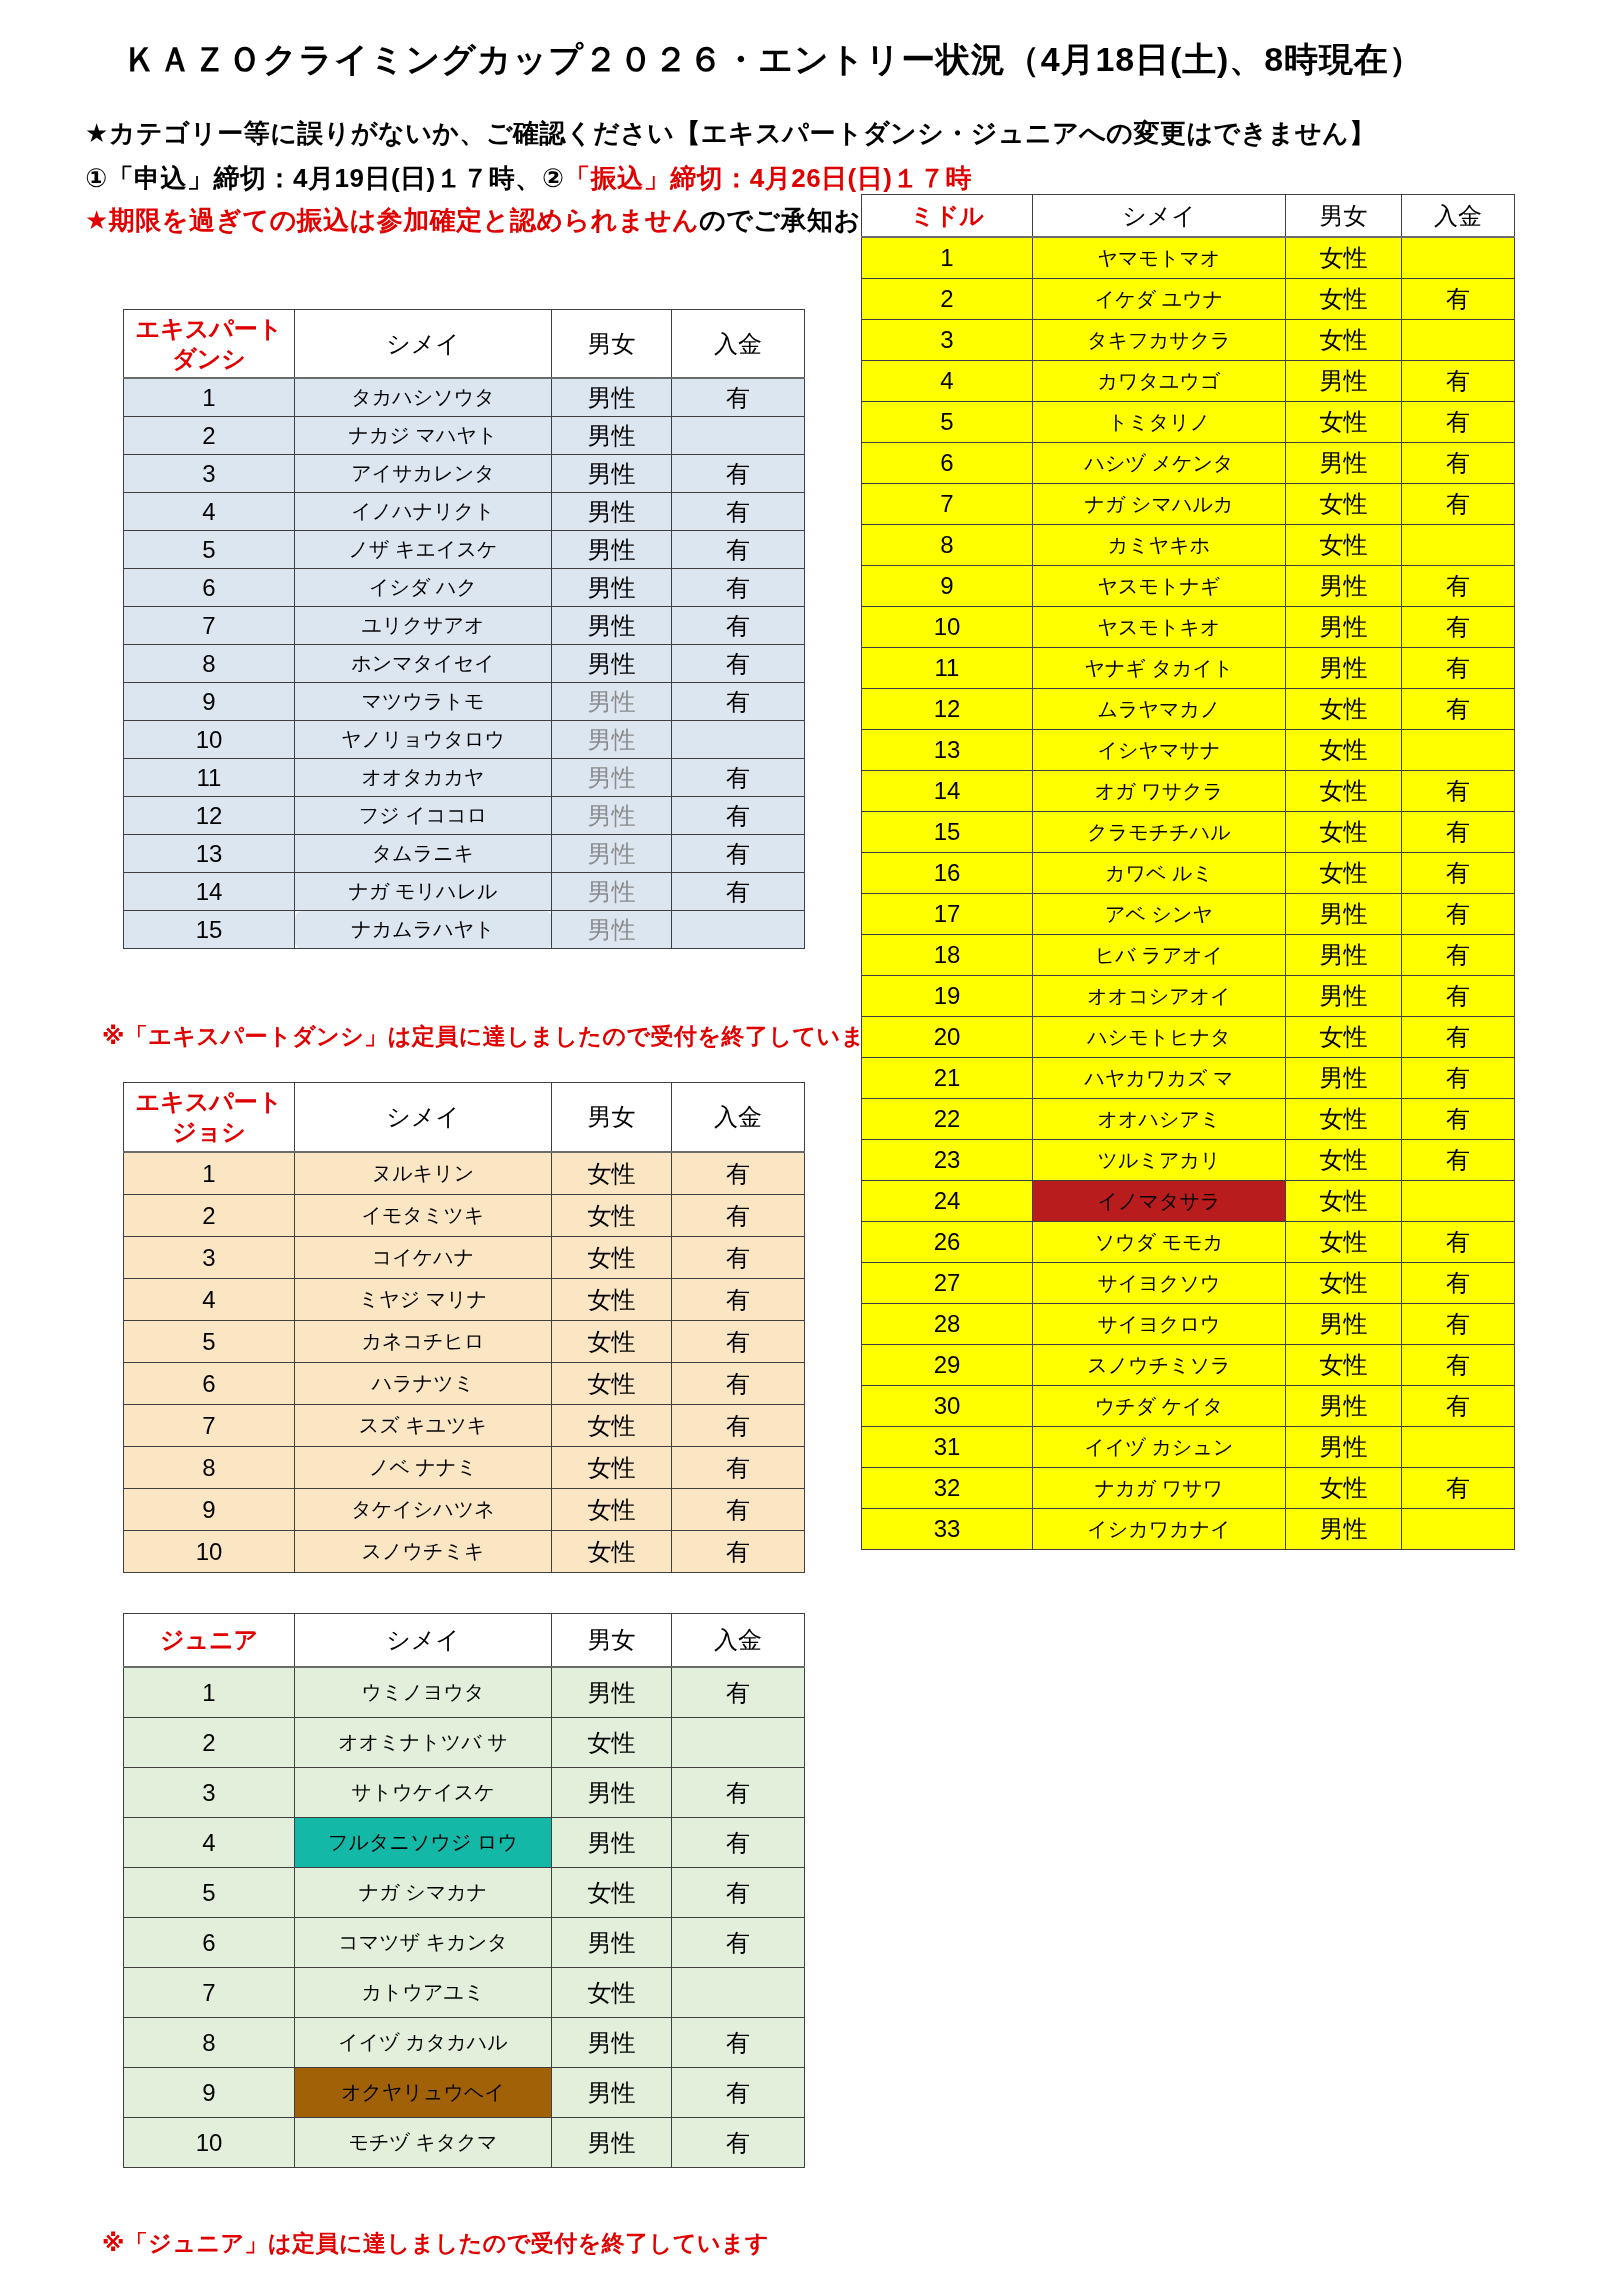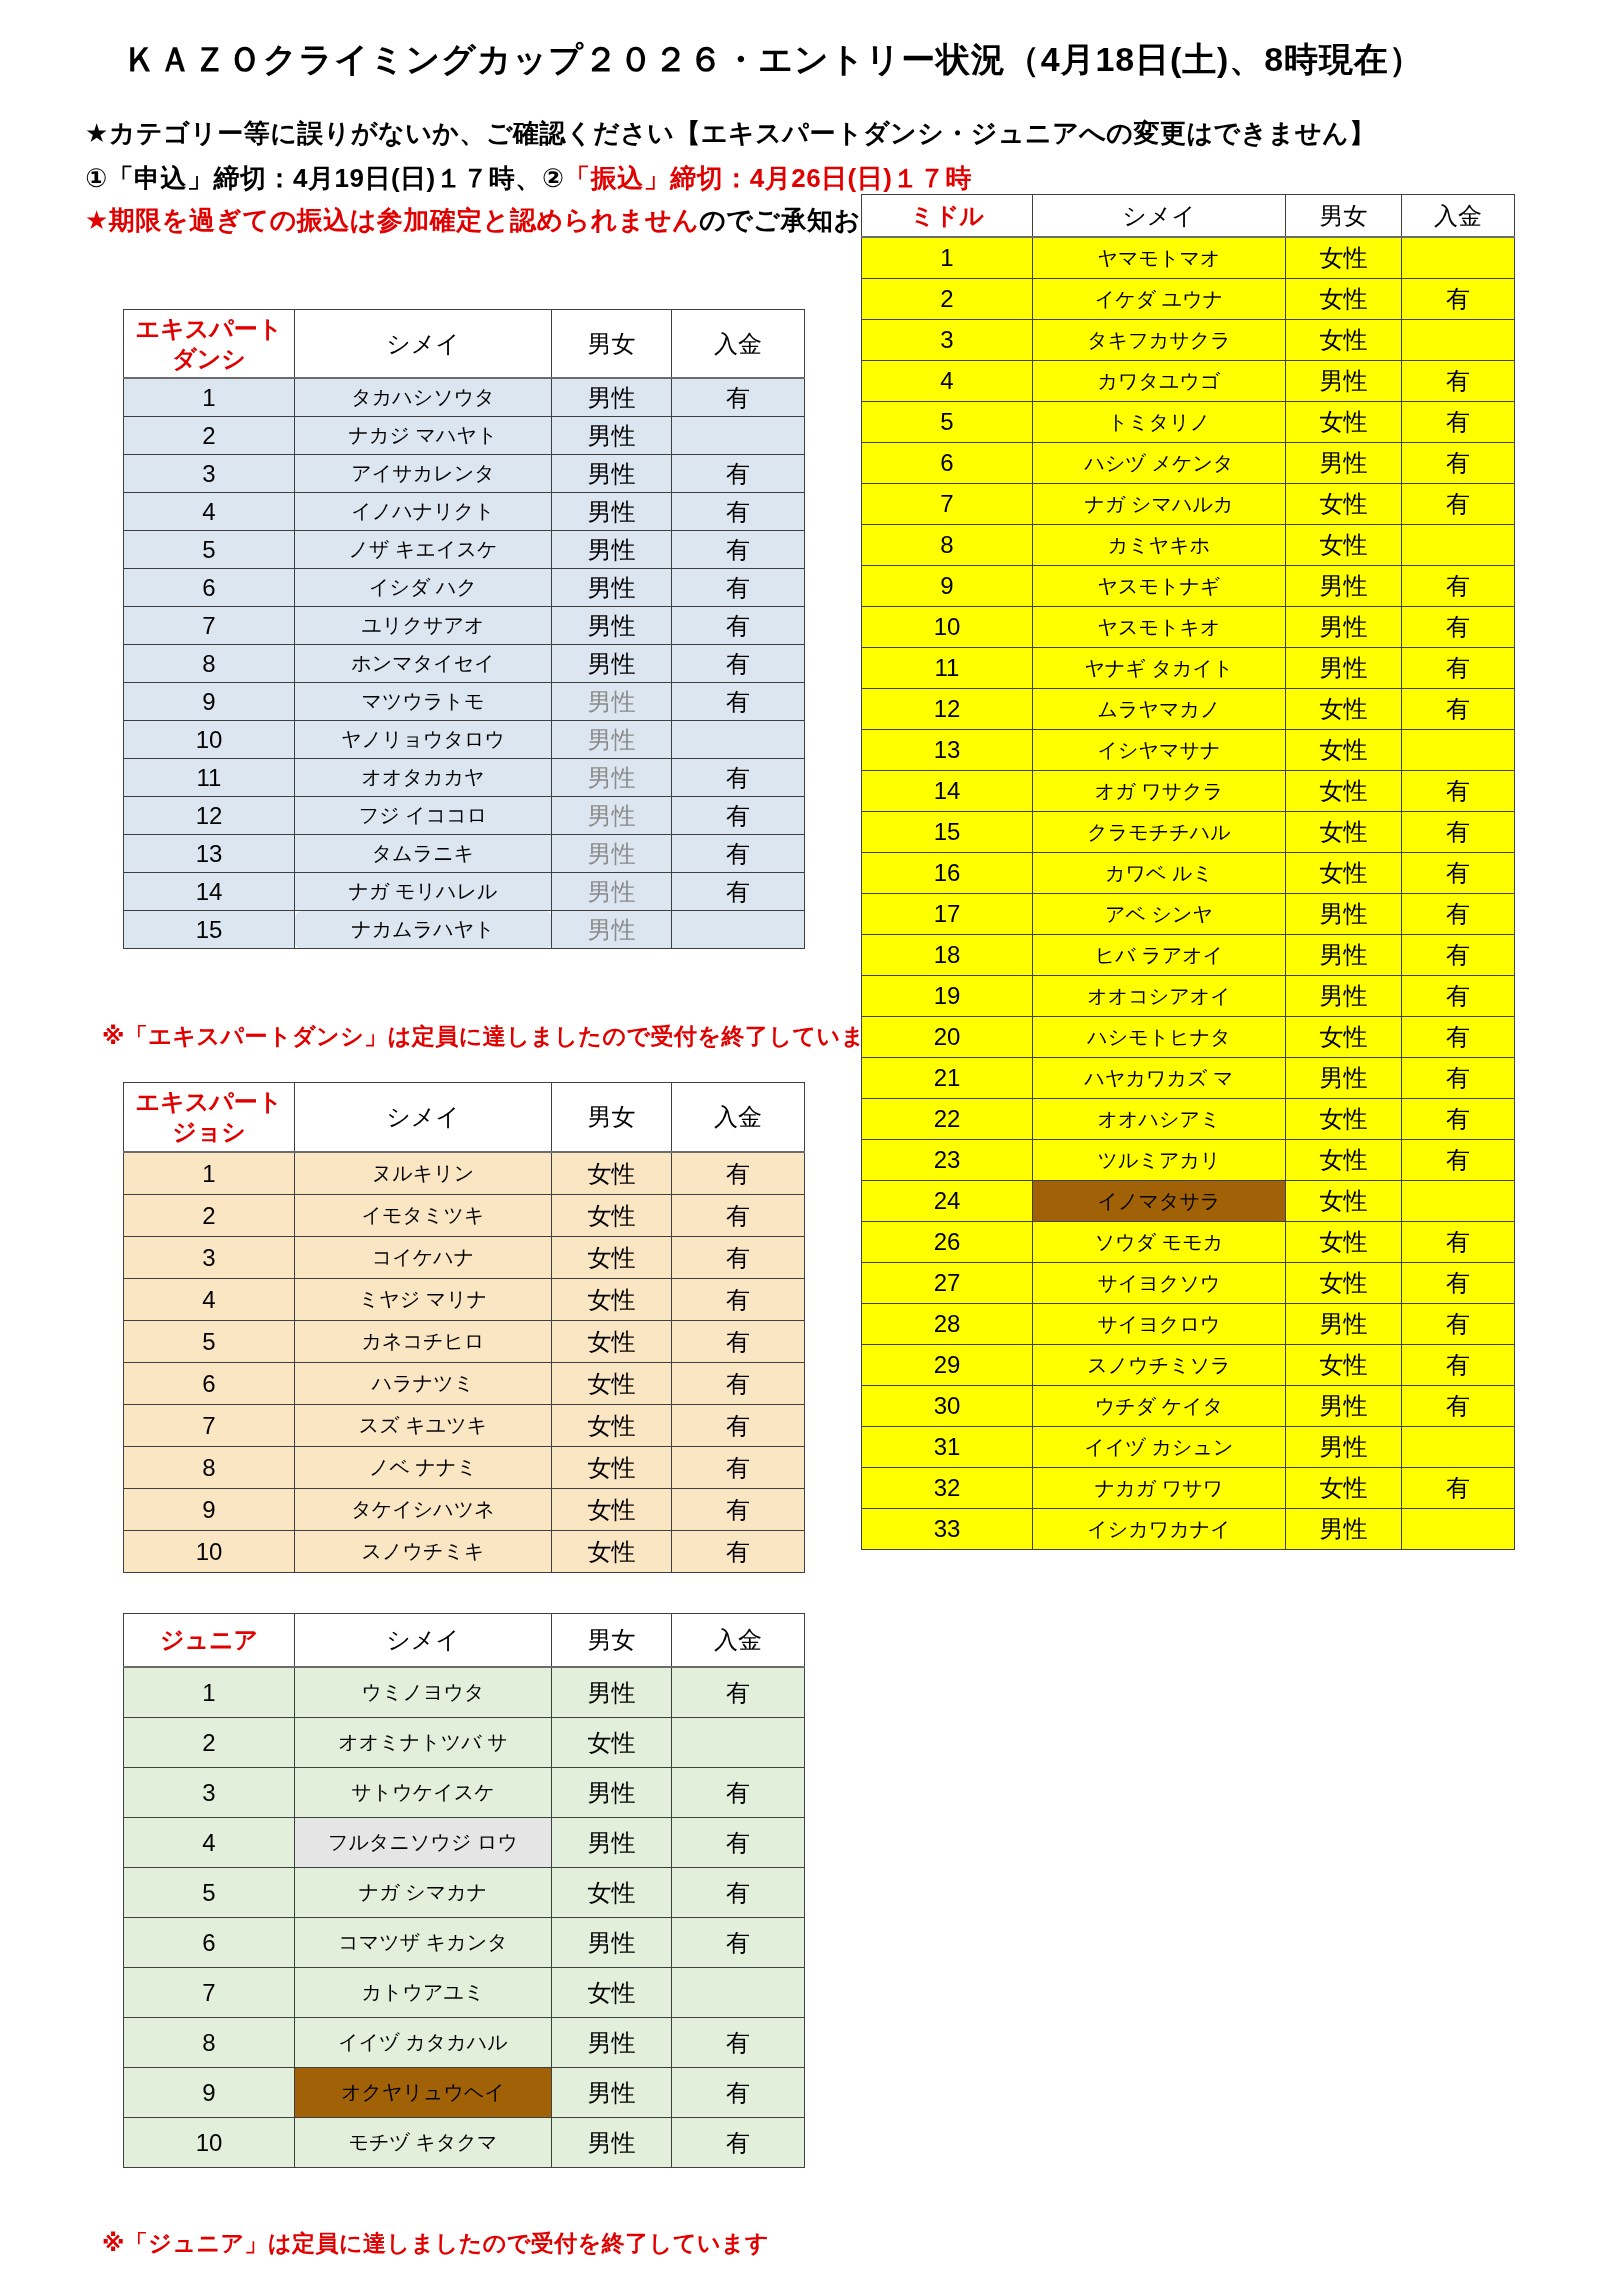--- a/index.html
+++ b/index.html
@@ -298,21 +298,21 @@
           <td style="background: rgb(226, 239, 218);"></td>
         </tr>
         <tr>
           <td style="background: rgb(226, 239, 218);">3</td>
           <td class="name" style="background: rgb(226, 239, 218);">サトウケイスケ</td>
           <td style="background: rgb(226, 239, 218);">男性</td>
           <td style="background: rgb(226, 239, 218);">有</td>
         </tr>
         <tr>
           <td style="background: rgb(226, 239, 218);">4</td>
-          <td class="name" style="background: #e5e5e5;">フルタニソウジ ロウ</td>
+          <td class="name" style="background: #14b8a6;">フルタニソウジ ロウ</td>
           <td style="background: rgb(226, 239, 218);">男性</td>
           <td style="background: rgb(226, 239, 218);">有</td>
         </tr>
         <tr>
           <td style="background: rgb(226, 239, 218);">5</td>
           <td class="name" style="background: rgb(226, 239, 218);">ナガ シマカナ</td>
           <td style="background: rgb(226, 239, 218);">女性</td>
           <td style="background: rgb(226, 239, 218);">有</td>
         </tr>
         <tr>
@@ -499,21 +499,21 @@
           <td style="background: rgb(255, 255, 0);">有</td>
         </tr>
         <tr>
           <td style="background: rgb(255, 255, 0);">23</td>
           <td class="name" style="background: rgb(255, 255, 0);">ツルミアカリ</td>
           <td style="background: rgb(255, 255, 0);">女性</td>
           <td style="background: rgb(255, 255, 0);">有</td>
         </tr>
         <tr>
           <td style="background: rgb(255, 255, 0);">24</td>
-          <td class="name" style="background: #a16207;">イノマタサラ</td>
+          <td class="name" style="background: #b91c1c;">イノマタサラ</td>
           <td style="background: rgb(255, 255, 0);">女性</td>
           <td style="background: rgb(255, 255, 0);"></td>
         </tr>
         <tr>
           <td style="background: rgb(255, 255, 0);">26</td>
           <td class="name" style="background: rgb(255, 255, 0);">ソウダ モモカ</td>
           <td style="background: rgb(255, 255, 0);">女性</td>
           <td style="background: rgb(255, 255, 0);">有</td>
         </tr>
         <tr>

